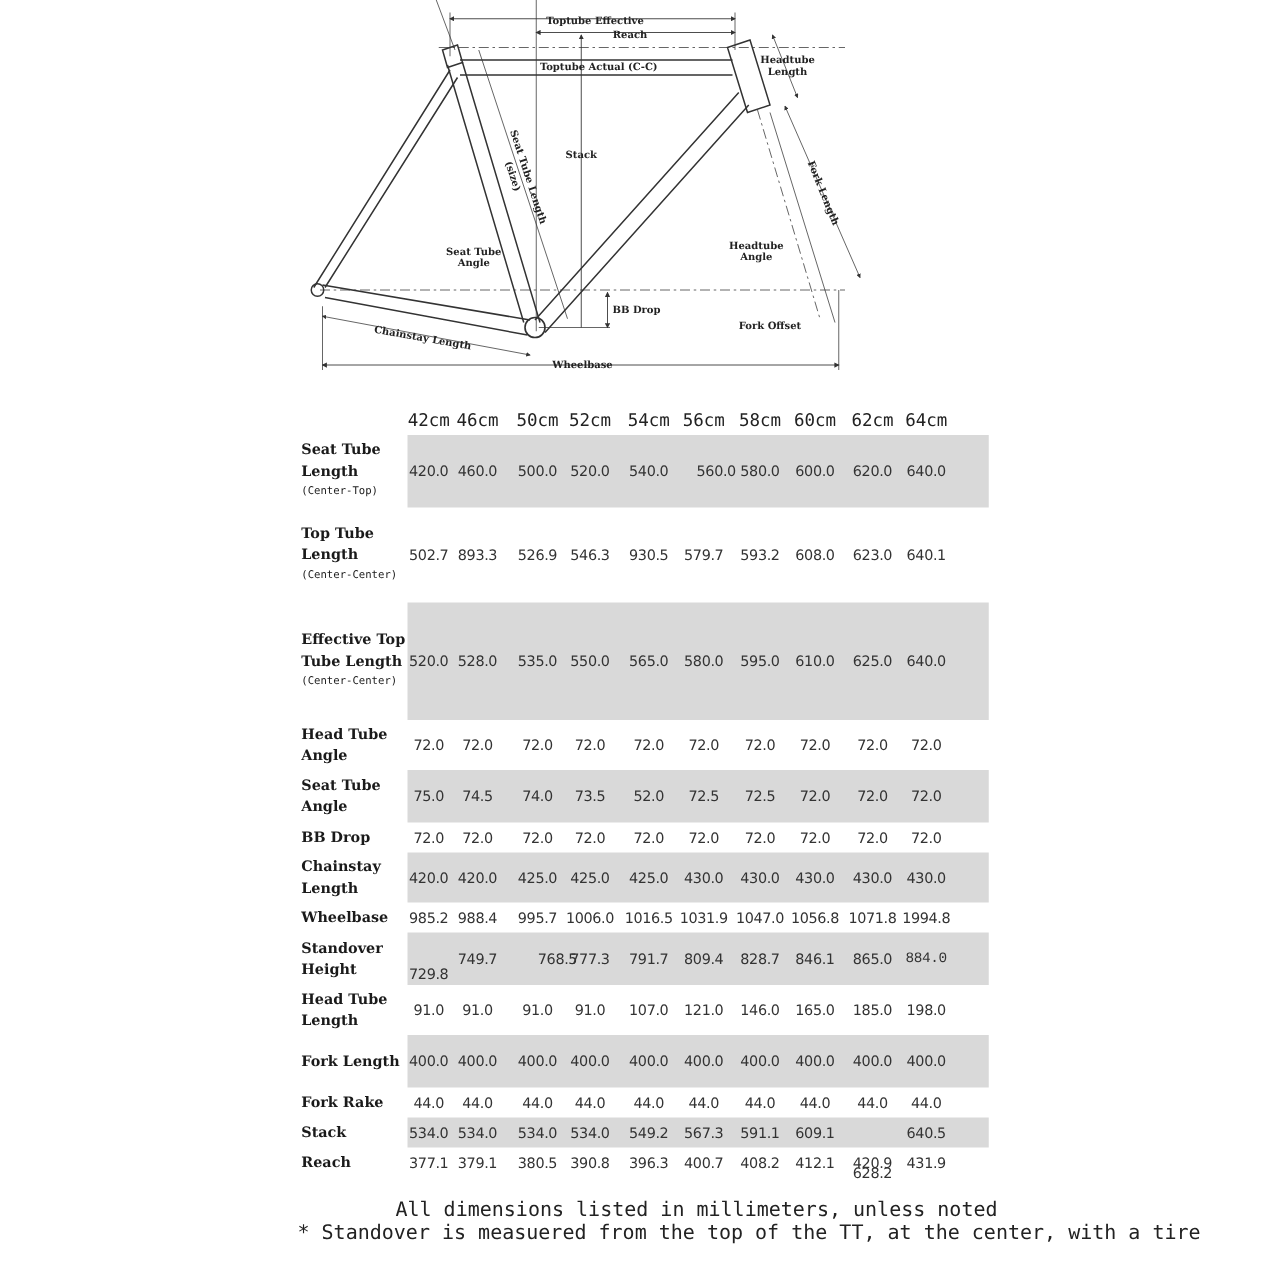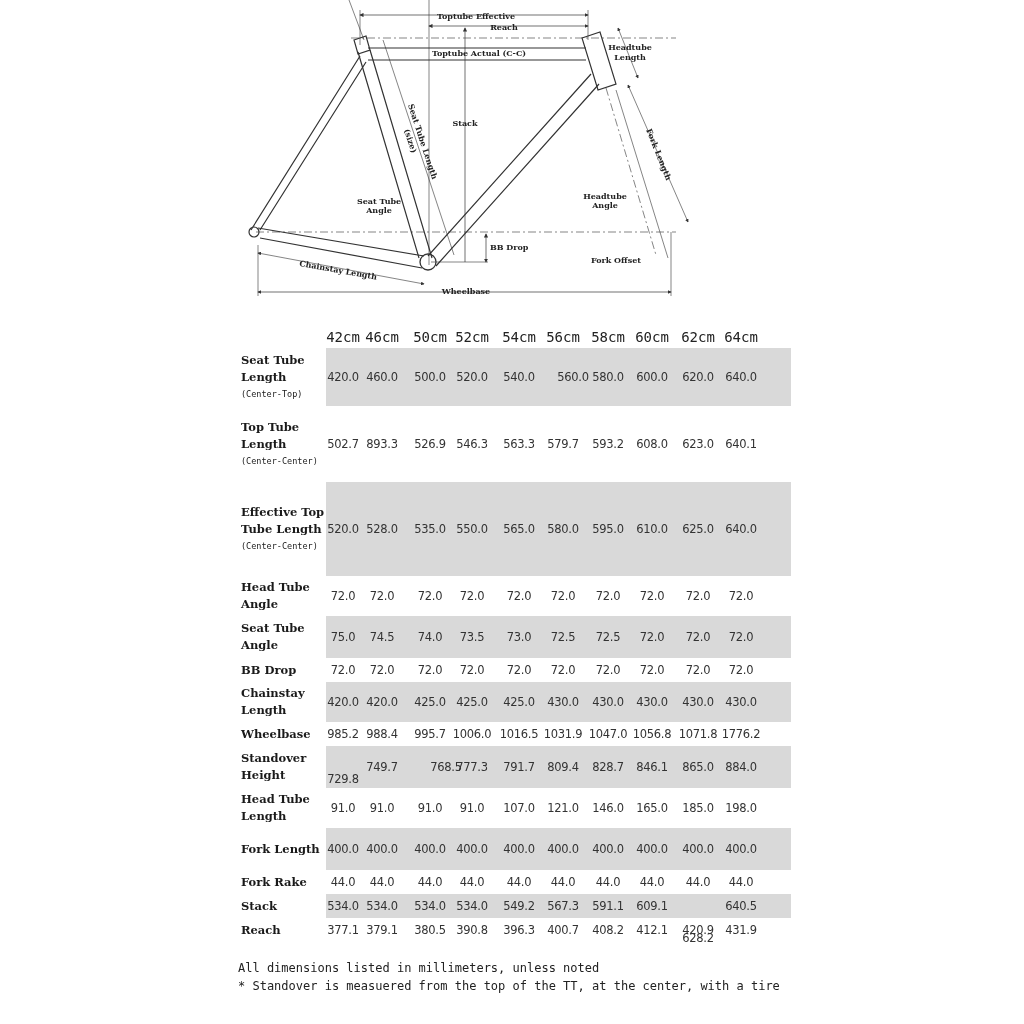--- a/index.html
+++ b/index.html
@@ -10,21 +10,21 @@
 
   #geo-table { position:absolute; left:236px; top:326px; width:560px; }
   .hdr { position:relative; height:22px; }
   .hdr .cell { position:absolute; top:3px; font-family:"DejaVu Sans Mono", monospace; font-size:14px; color:#222; transform:translateX(-50%); }
   .row { position:relative; }
   .row .shade { position:absolute; left:90px; right:5px; top:0; bottom:0; background:#d9d9d9; }
   .row .label { position:absolute; left:5px; top:50%; transform:translateY(-50%); width:86px; font-family:"DejaVu Serif", serif; font-weight:bold; font-size:11.5px; line-height:17px; color:#1a1a1a; }
   .row .label .sub { display:block; font-weight:normal; font-size:8.5px; line-height:17px; font-family:"DejaVu Sans Mono", monospace; }
   .row .val { position:absolute; top:50%; transform:translate(-50%,-50%); font-family:"DejaVu Sans", sans-serif; font-size:11.5px; color:#333; letter-spacing:-0.3px; }
 
-  #notes { position:absolute; left:238px; top:959px; width:560px; font-family:"DejaVu Sans Mono", monospace; font-size:12px; line-height:18px; color:#222; }
+  #notes { position:absolute; left:238px; top:959px; width:560px; font-family:"DejaVu Sans Mono", monospace; font-size:16px; line-height:18px; color:#222;text-align:right; }
   #notes div { white-space:nowrap; }
 </style>
 </head>
 <body>
 
 <div id="diagram">
   <svg viewBox="0 0 460 300" xmlns="http://www.w3.org/2000/svg">
     <defs>
       <marker id="arr" markerWidth="6" markerHeight="6" refX="5" refY="3" orient="auto">
           <path d="M0,0 L6,3 L0,6 z" fill="#333"></path>
@@ -132,21 +132,21 @@
         <span class="val" style="left: 416px;">600.0</span>
         <span class="val" style="left: 462px;">620.0</span>
         <span class="val" style="left: 505px;">640.0</span>
       </div>
       <div class="row" style="height: 76px;">
         <div class="label"><span>Top Tube Length</span><span class="sub">(Center-Center)</span></div>
         <span class="val" style="left: 107px;">502.7</span>
         <span class="val" style="left: 146px;">893.3</span>
         <span class="val" style="left: 194px;">526.9</span>
         <span class="val" style="left: 236px;">546.3</span>
-        <span class="val" style="left: 283px;">563.3</span>
+        <span class="val" style="left: 283px;">930.5</span>
         <span class="val" style="left: 327px;">579.7</span>
         <span class="val" style="left: 372px;">593.2</span>
         <span class="val" style="left: 416px;">608.0</span>
         <span class="val" style="left: 462px;">623.0</span>
         <span class="val" style="left: 505px;">640.1</span>
       </div>
       <div class="row" style="height: 94px;">
         <div class="shade"></div>
         <div class="label"><span>Effective Top Tube Length</span><span class="sub">(Center-Center)</span></div>
         <span class="val" style="left: 107px;">520.0</span>
@@ -173,21 +173,21 @@
         <span class="val" style="left: 462px;">72.0</span>
         <span class="val" style="left: 505px;">72.0</span>
       </div>
       <div class="row" style="height: 42px;">
         <div class="shade"></div>
         <div class="label"><span>Seat Tube Angle</span></div>
         <span class="val" style="left: 107px;">75.0</span>
         <span class="val" style="left: 146px;">74.5</span>
         <span class="val" style="left: 194px;">74.0</span>
         <span class="val" style="left: 236px;">73.5</span>
-        <span class="val" style="left: 283px;">73.0</span>
+        <span class="val" style="left: 283px;">52.0</span>
         <span class="val" style="left: 327px;">72.5</span>
         <span class="val" style="left: 372px;">72.5</span>
         <span class="val" style="left: 416px;">72.0</span>
         <span class="val" style="left: 462px;">72.0</span>
         <span class="val" style="left: 505px;">72.0</span>
       </div>
       <div class="row" style="height: 24px;">
         <div class="label"><span>BB Drop</span></div>
         <span class="val" style="left: 107px;">72.0</span>
         <span class="val" style="left: 146px;">72.0</span>
@@ -218,35 +218,35 @@
         <div class="label"><span>Wheelbase</span></div>
         <span class="val" style="left: 107px;">985.2</span>
         <span class="val" style="left: 146px;">988.4</span>
         <span class="val" style="left: 194px;">995.7</span>
         <span class="val" style="left: 236px;">1006.0</span>
         <span class="val" style="left: 283px;">1016.5</span>
         <span class="val" style="left: 327px;">1031.9</span>
         <span class="val" style="left: 372px;">1047.0</span>
         <span class="val" style="left: 416px;">1056.8</span>
         <span class="val" style="left: 462px;">1071.8</span>
-        <span class="val" style="left: 505px;">1776.2</span>
+        <span class="val" style="left: 505px;">1994.8</span>
       </div>
       <div class="row" style="height: 42px;">
         <div class="shade"></div>
         <div class="label"><span>Standover Height</span></div>
         <span class="val" style="left: 107px; margin-top: 12px;">729.8</span>
         <span class="val" style="left: 146px;">749.7</span>
         <span class="val" style="left: 194px; margin-left: 16px;">768.5</span>
         <span class="val" style="left: 236px;">777.3</span>
         <span class="val" style="left: 283px;">791.7</span>
         <span class="val" style="left: 327px;">809.4</span>
         <span class="val" style="left: 372px;">828.7</span>
         <span class="val" style="left: 416px;">846.1</span>
         <span class="val" style="left: 462px;">865.0</span>
-        <span class="val" style="left: 505px;">884.0</span>
+        <span class="val" style="left: 505px; font-family: Liberation Mono, monospace;">884.0</span>
       </div>
       <div class="row" style="height: 40px;">
         <div class="label"><span>Head Tube Length</span></div>
         <span class="val" style="left: 107px;">91.0</span>
         <span class="val" style="left: 146px;">91.0</span>
         <span class="val" style="left: 194px;">91.0</span>
         <span class="val" style="left: 236px;">91.0</span>
         <span class="val" style="left: 283px;">107.0</span>
         <span class="val" style="left: 327px;">121.0</span>
         <span class="val" style="left: 372px;">146.0</span>

